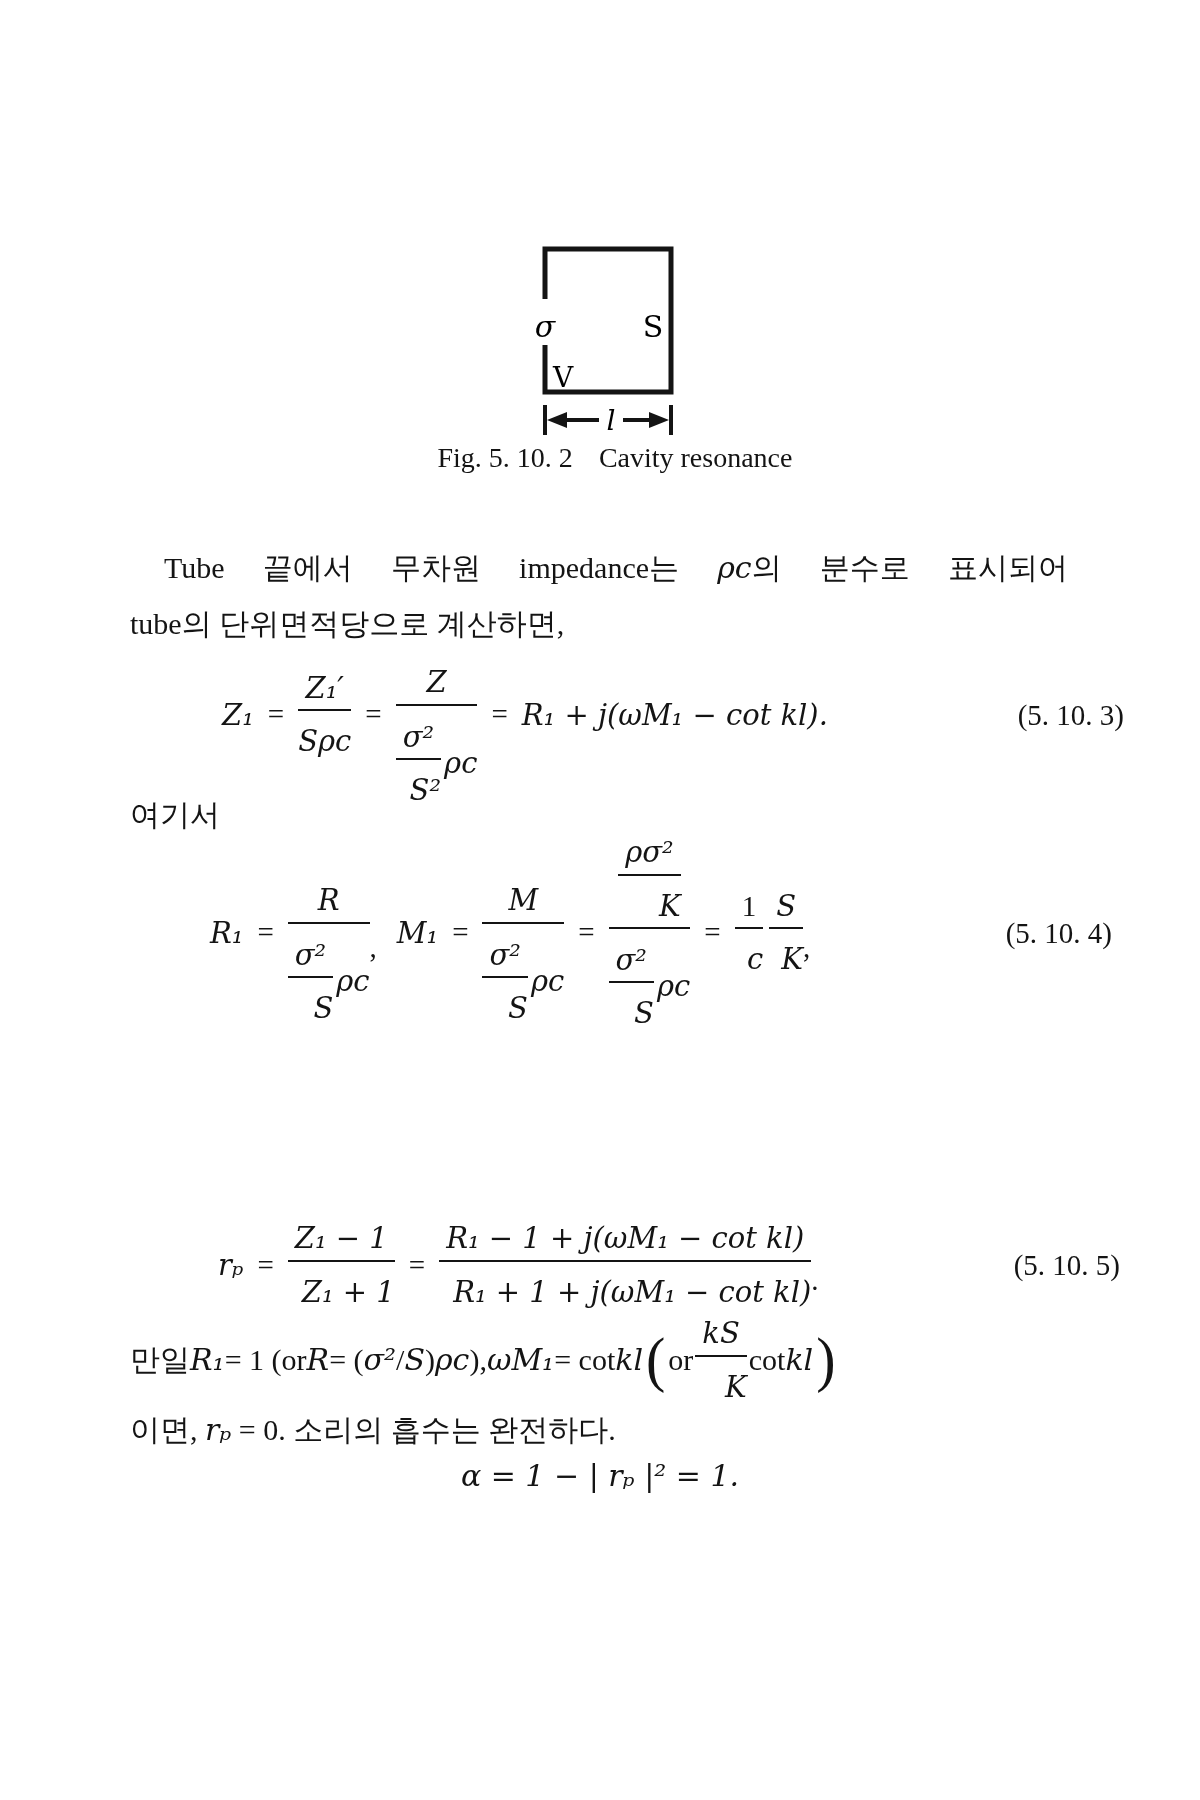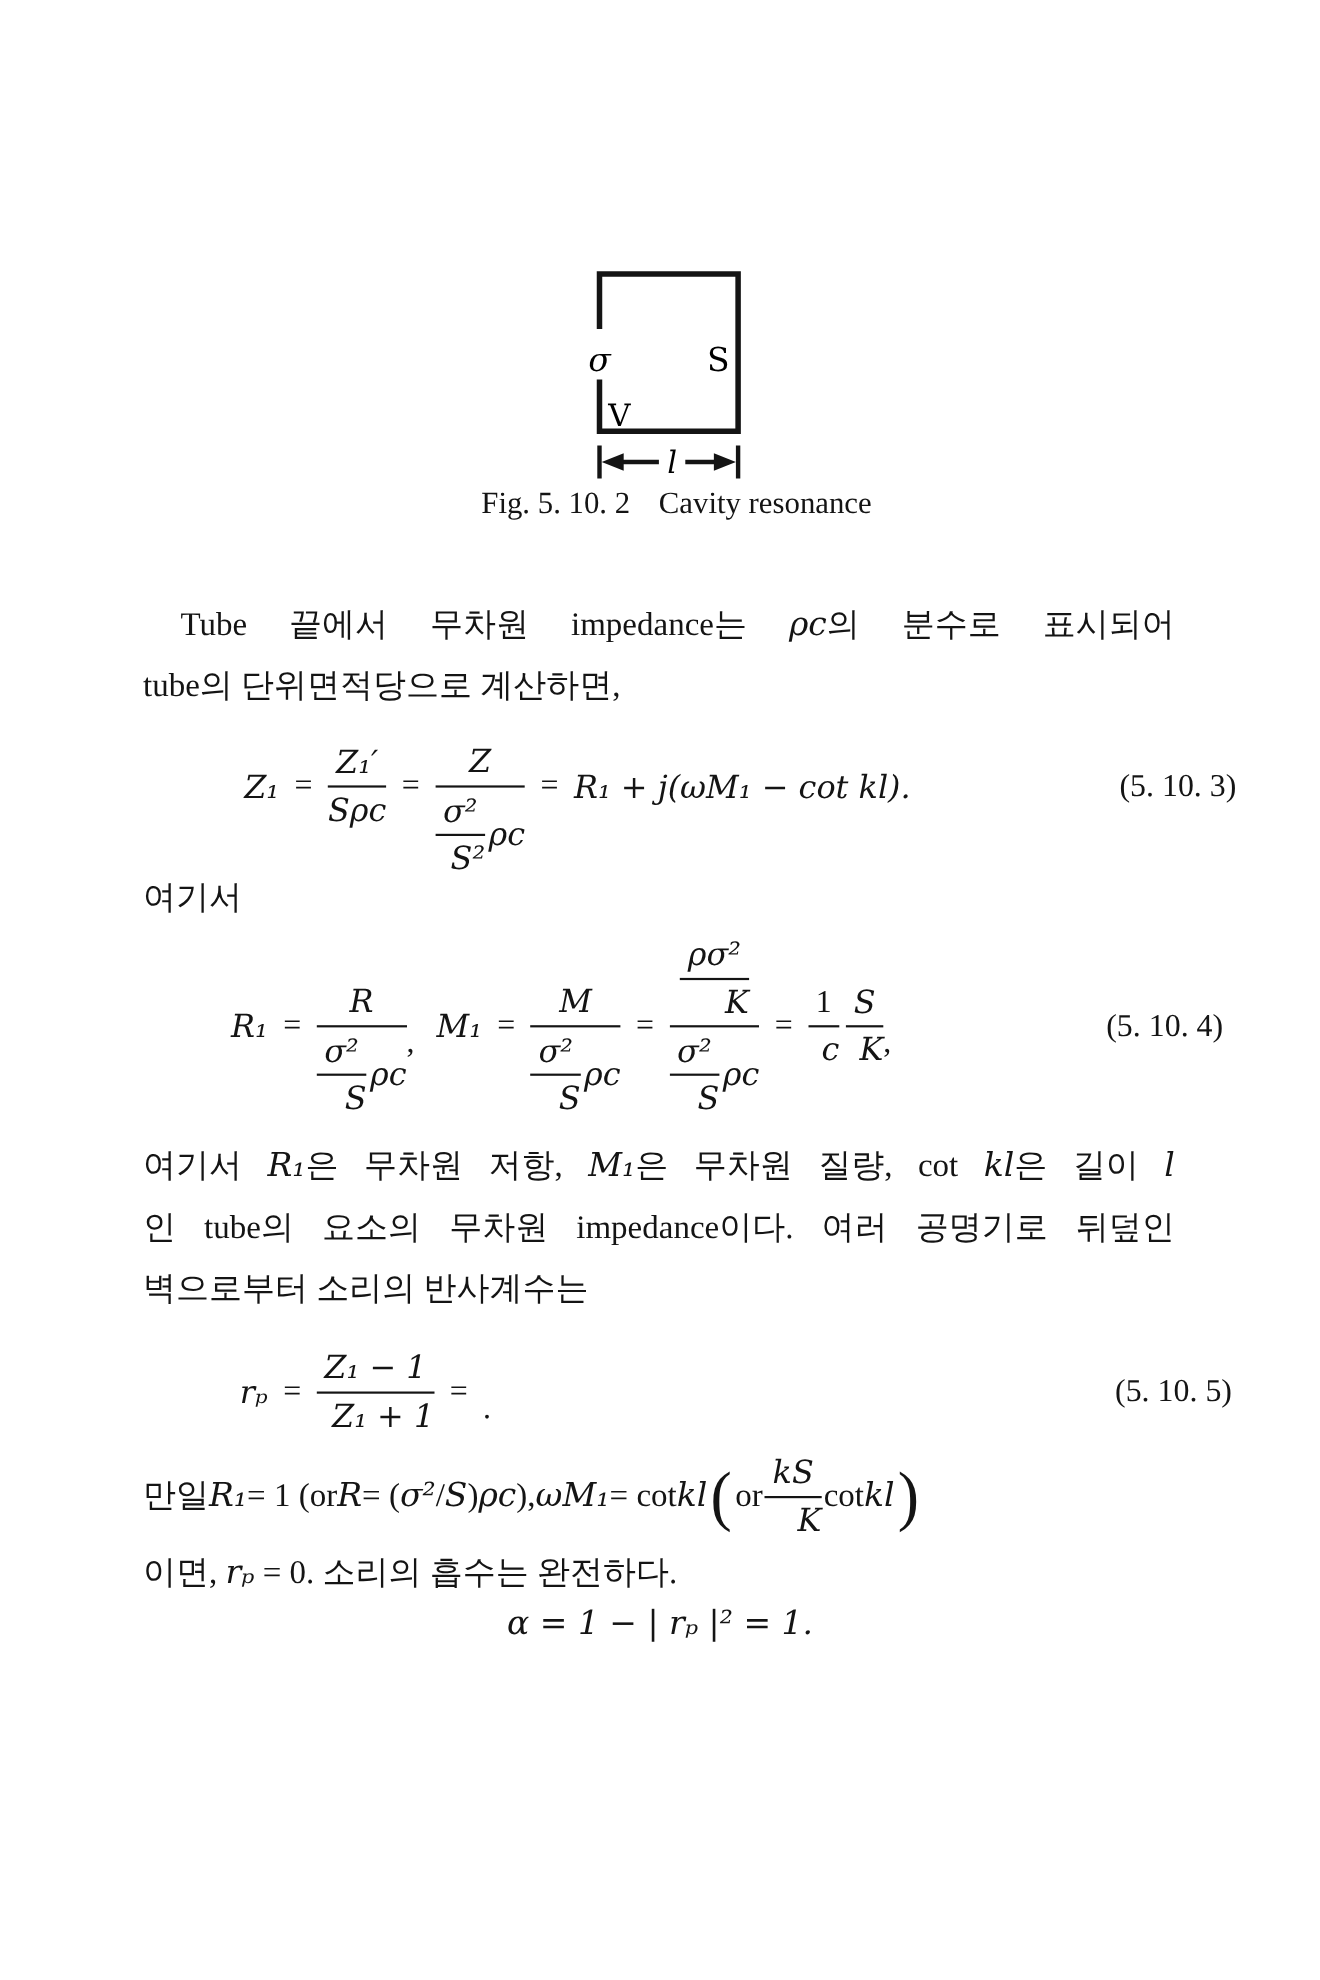--- a/index.html
+++ b/index.html
@@ -15,21 +15,21 @@
   .caption .cap-label{margin-right:26px;}
   .para{position:absolute;left:130px;width:938px;font-size:30px;line-height:56px;}
   .jl{text-align:justify;text-align-last:justify;}
   .indent{text-indent:34px;}
   .where{position:absolute;left:130px;top:795px;font-size:30px;}
   .eqrow{position:absolute;left:130px;width:938px;display:flex;align-items:center;font-size:29px;}
   .eqrow .eq{margin:0 14px;}
   .eqnum{position:absolute;right:36px;top:50%;transform:translateY(-50%);font-size:29px;}
   .frac{display:inline-flex;flex-direction:column;align-items:flex-end;line-height:1.22;vertical-align:middle;}
   .frac .num{border-bottom:2px solid #141414;align-self:stretch;text-align:center;padding:1px 7px 3px;}
-  .frac .den{padding-top:3px;display:flex;align-items:center;justify-content:center;gap:3px;}
+  .frac .den{padding-top:13px;display:flex;align-items:center;justify-content:center;gap:3px;}
   .ba{margin-bottom:-44px;}
   .low{transform:translateY(15px);}
   .p3line{display:flex;align-items:center;font-size:30px;}
   .bigp{font-size:58px;font-weight:400;line-height:0;transform:scaleY(1.05);padding:0 3px;}
   .alpha-eq{position:absolute;top:1458px;left:0;width:1200px;text-align:center;font-size:30px;}
   .footer{position:absolute;top:1548px;right:150px;font-size:29px;font-weight:700;}
   .footer .pageno{margin-left:30px;}
   svg text{font-family:"DejaVu Serif","DejaVu Sans",serif;}
 </style>
 </head>
@@ -135,34 +135,33 @@
       <span class="den m">c</span>
     </span>
     <span class="frac" style="margin-left:6px;">
       <span class="num m">S</span>
       <span class="den m">K</span>
     </span>
     <span class="low">,</span>
     <span class="eqnum">(5. 10. 4)</span>
   </div>
 
-  <div class="para" style="top:1032px;">
-    <div class="jl"><span class="ro">여기서 </span><span class="m">R₁</span><span class="ro">은 무차원 저항, </span><span class="m">M₁</span><span class="ro">은 무차원 질량, </span><span class="ro">cot </span><span class="m">kl</span><span class="ro">은 길이 </span><span class="m">l</span></div>
-    <div class="jl">인 tube의 요소의 무차원 impedance이다. 여러 공명기로 뒤덮인</div>
-    <div>벽으로부터 소리의 반사계수는</div>
-  </div>
 
   <div class="eqrow" style="top:1215px;height:100px;padding-left:88px;">
     <span class="m">rₚ</span>
     <span class="eq">=</span>
     <span class="frac">
       <span class="num m">Z₁ − 1</span>
       <span class="den m">Z₁ + 1</span>
     </span>
     <span class="eq">=</span>
+    <span class="frac">
+      <span class="num m">R₁ − 1 + j(ωM₁ − cot kl)</span>
+      <span class="den m">R₁ + 1 + j(ωM₁ − cot kl)</span>
+    </span>
     <span class="low">.</span>
     <span class="eqnum">(5. 10. 5)</span>
   </div>
 
   <div class="para" style="top:1318px;">
     <div class="p3line" style="height:84px;">
       <span class="ro">만일 </span>
         <span class="m">R₁</span>
         <span class="ro"> = 1 (or </span>
         <span class="m">R</span>

